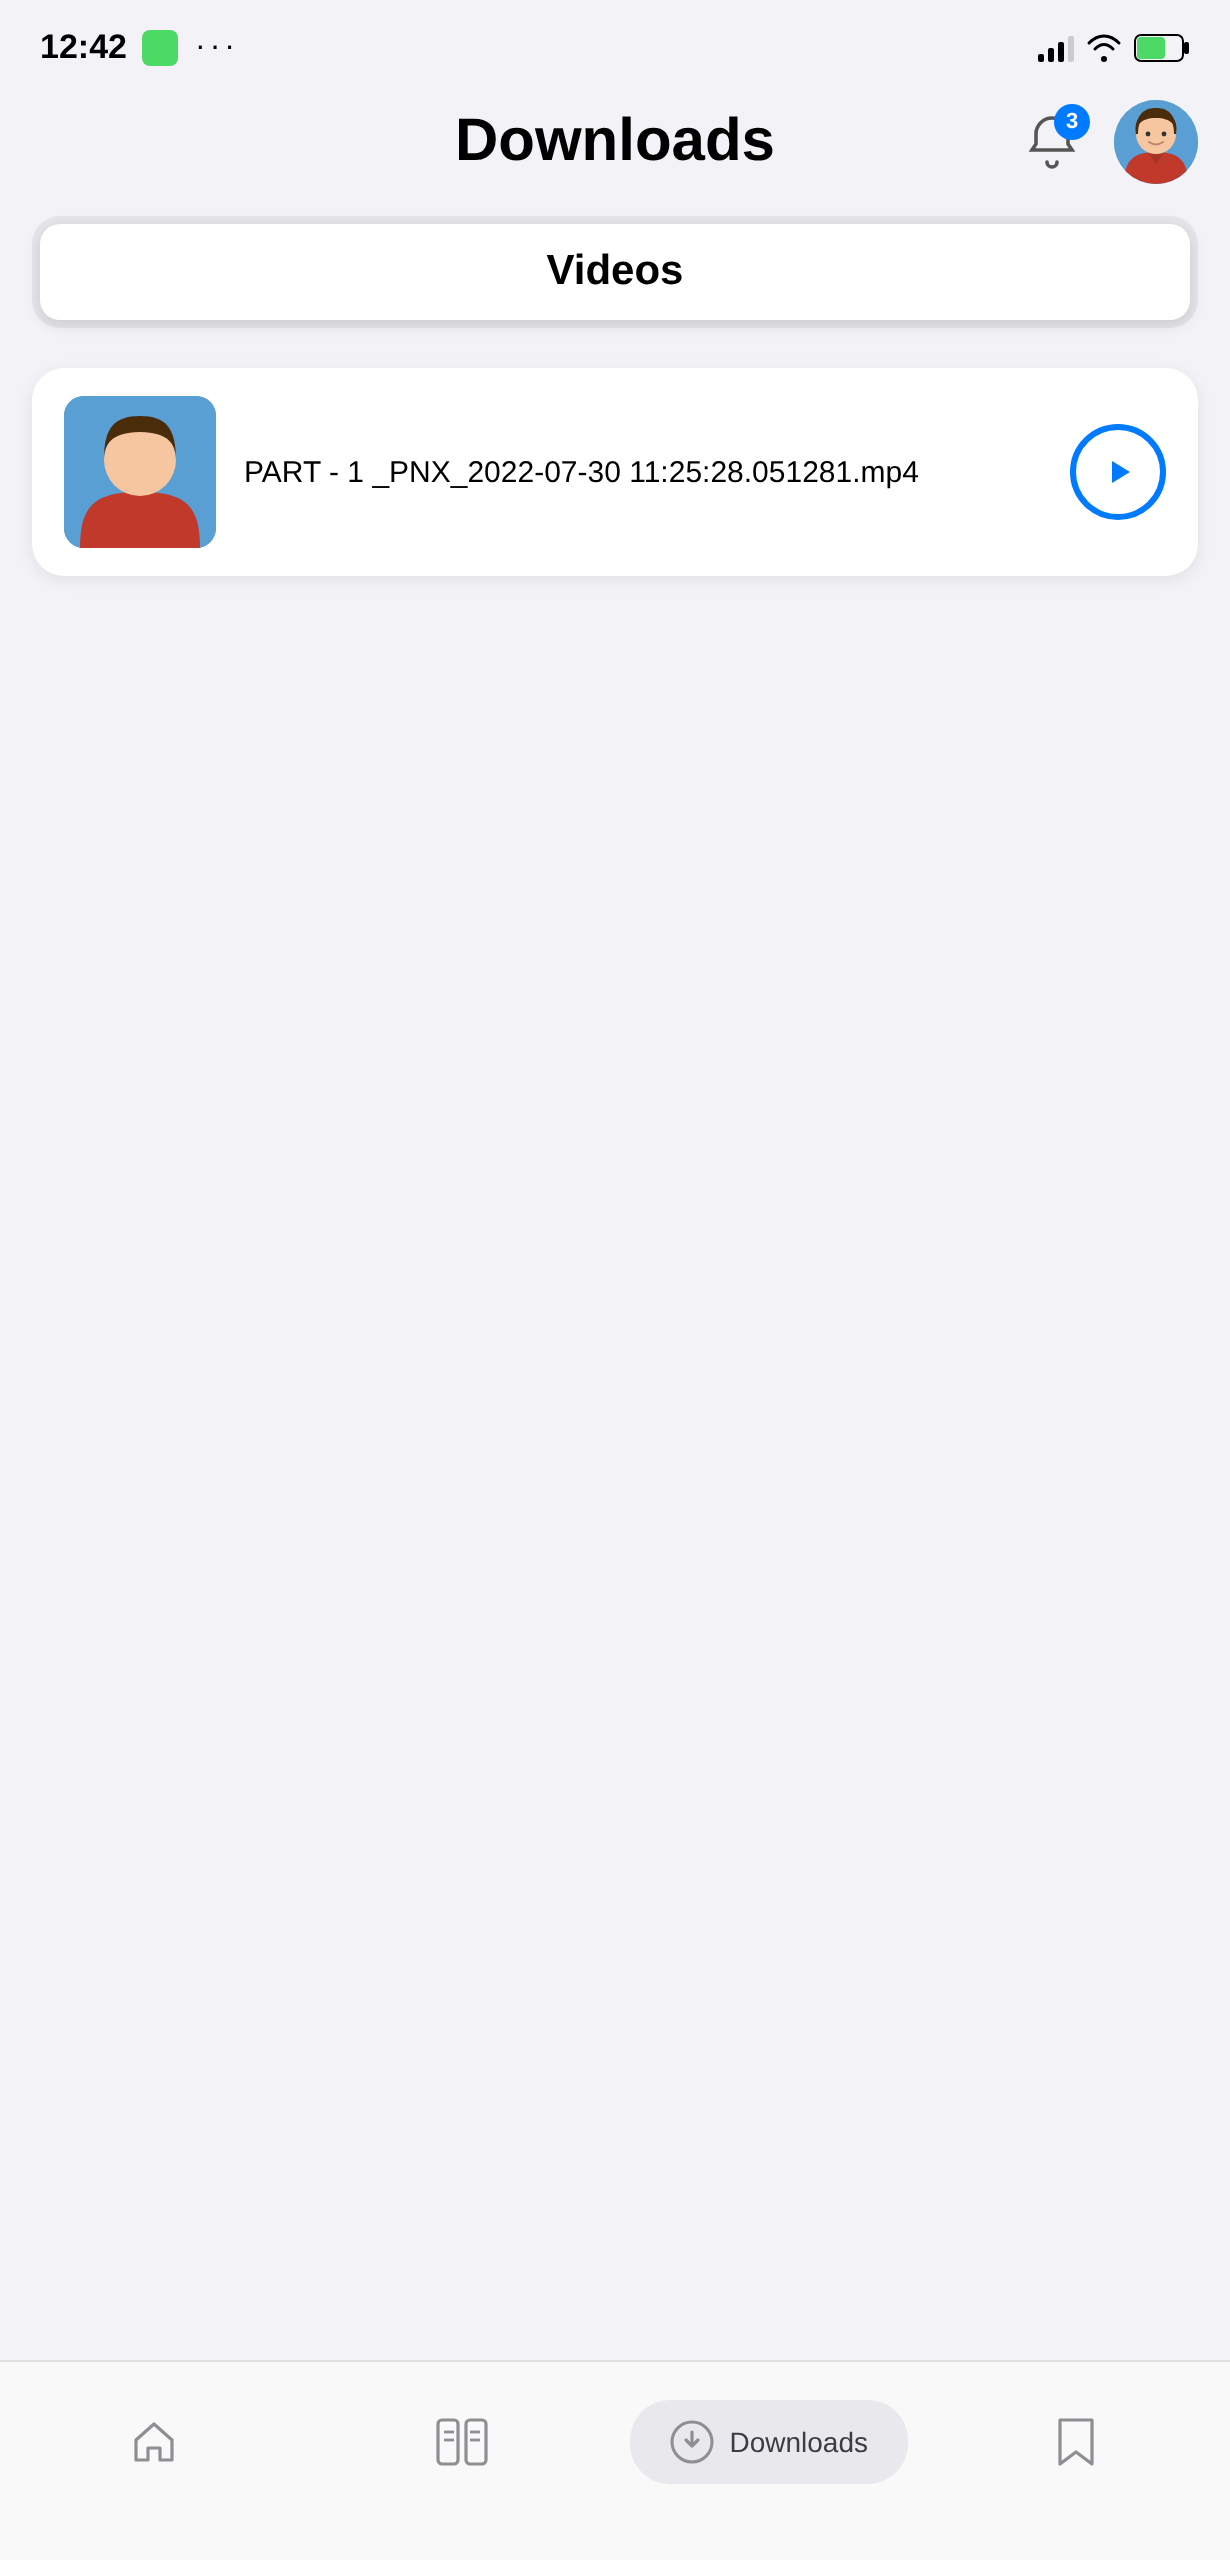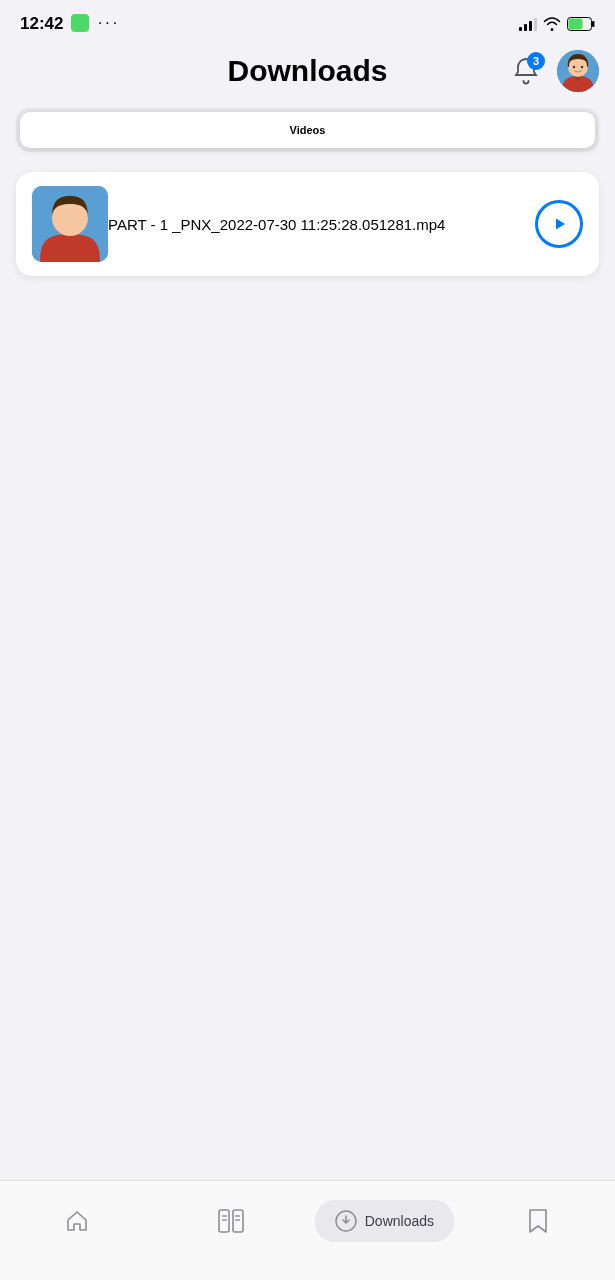--- a/index.html
+++ b/index.html
@@ -114,21 +114,21 @@
       margin: 10px 16px 0;
       background: #e5e5ea;
       border-radius: 14px;
       padding: 4px;
       display: flex;
     }
     .tab-item {
       flex: 1;
       padding: 12px 0;
       text-align: center;
-      font-size: 11px;
+      font-size: 21px;
       font-weight: 500;
       color: #3c3c43;
       border-radius: 10px;
       cursor: pointer;
     }
     .tab-item.active {
       background: #fff;
       color: #000;
       font-weight: 600;
       box-shadow: 0 2px 8px rgba(0,0,0,0.12);
@@ -140,20 +140,21 @@
       flex: 1;
     }
 
     
     .video-card {
       background: #fff;
       border-radius: 16px;
       padding: 14px 16px;
       display: flex;
       align-items: center;
+      gap: 14px;
       box-shadow: 0 2px 8px rgba(0,0,0,0.08);
     }
     .video-thumbnail {
       width: 76px;
       height: 76px;
       border-radius: 10px;
       overflow: hidden;
       flex-shrink: 0;
       background: #5a9fd4;
     }
@@ -213,21 +214,21 @@
     .nav-downloads-label {
       font-size: 14px;
       font-weight: 500;
       color: #3c3c43;
     }
   </style>
 </head>
 <body>
 
 <div class="status-bar">
-  <div style="display:flex; align-items:flex-start; gap:8px;">
+  <div style="display:flex; align-items:center; gap:8px;">
     <span class="status-time">12:42</span>
     <div class="app-icon-small"></div>
     <span class="dots-menu">···</span>
   </div>
   <div class="status-icons">
 
     <div class="signal-bars">
       <div class="signal-bar" style="height:4px;"></div>
       <div class="signal-bar" style="height:7px;"></div>
       <div class="signal-bar" style="height:10px;"></div>

